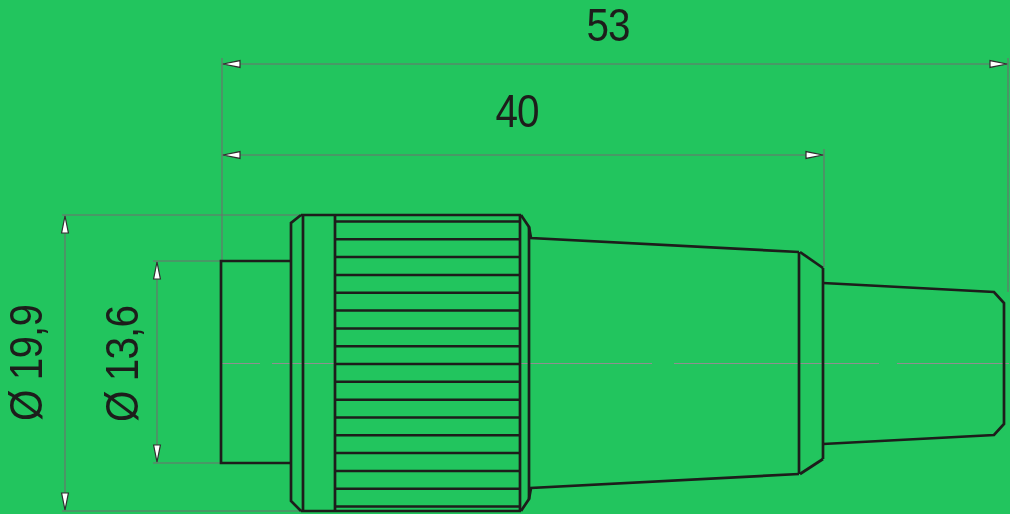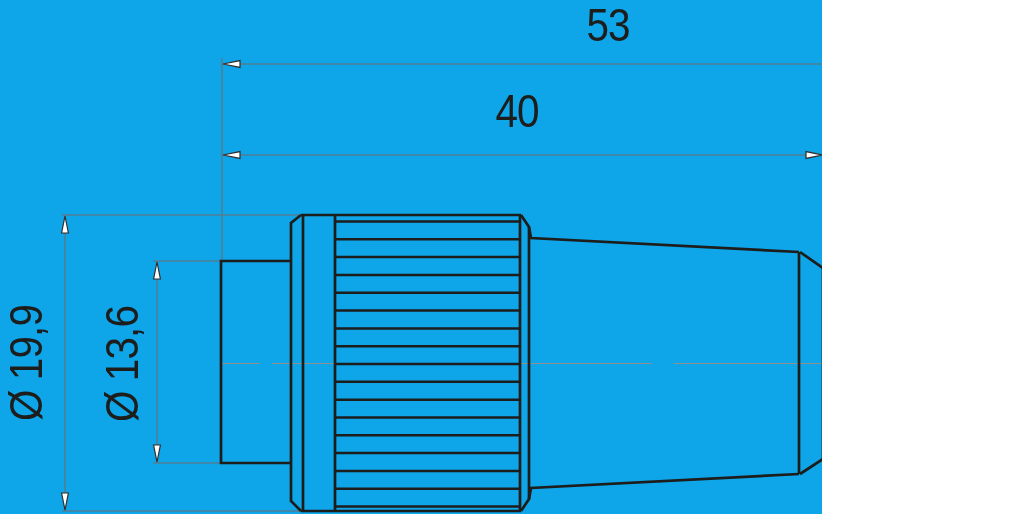--- a/index.html
+++ b/index.html
@@ -2,23 +2,23 @@
 <html><head>
 <meta charset="utf-8">
 <style>
   html, body {
     margin: 0;
     padding: 0;
     background: #ffffff;
   }
   .canvas {
     position: relative;
-    width: 822px;
+    width: 1010px;
     height: 514px;
-    background: #0ea5e9;
+    background: #22c55e;
     overflow: hidden;
     font-family: "Liberation Sans", "DejaVu Sans", sans-serif;
   }
   svg { display: block; }
   .outline {
     fill: none;
     stroke: #1d1d1b;
     stroke-width: 2.7;
     stroke-linejoin: miter;
     stroke-linecap: butt;

